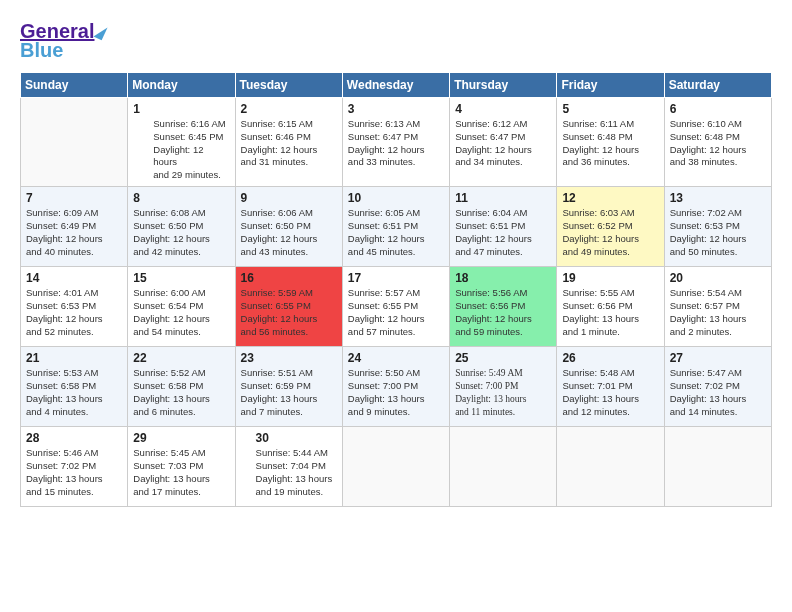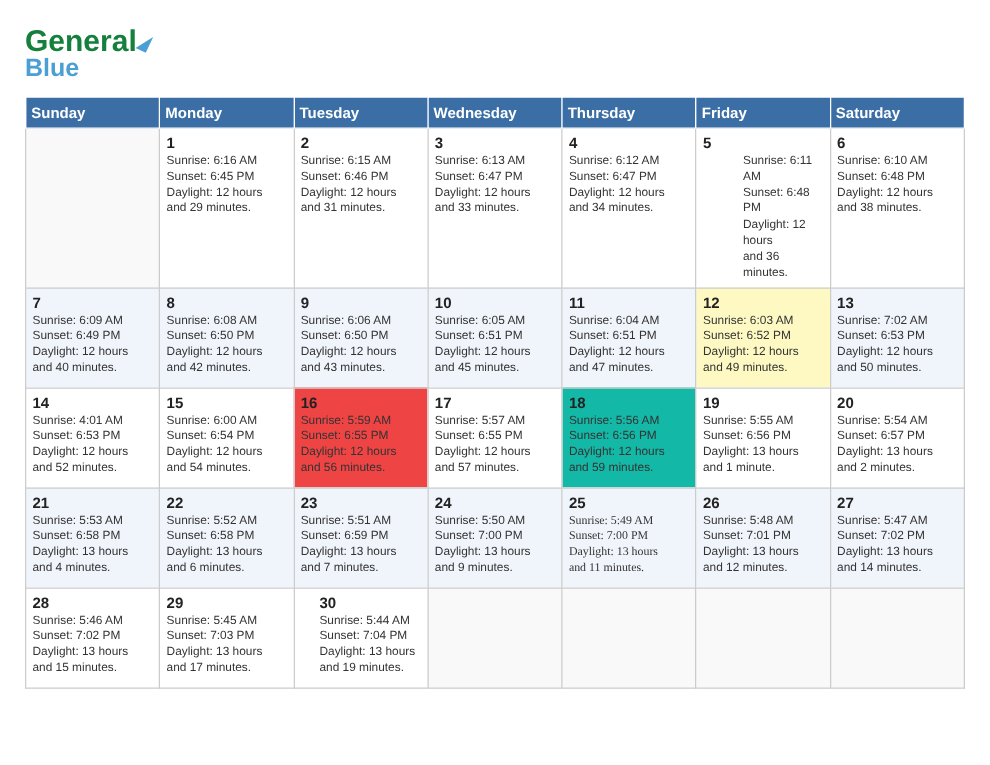--- a/index.html
+++ b/index.html
@@ -82,21 +82,21 @@
     tr:nth-child(even) td { background: #f5f8fc; }
     th { background: #3a6ea5 !important; }
   </style>
 </head>
 <body>
 
 <div class="page">
   <div class="header">
     <div class="logo">
       <div class="logo-row">
-        <span style="font-size:24px;font-weight:bold;color:#15803d;">General</span>
+        <span style="font-size:20px;font-weight:bold;color:#4c1d95;text-decoration:underline;">General</span>
         <span style="display:inline-block;margin-left:2px;width:0;height:0;border-left:9px solid transparent;border-right:0px solid transparent;border-bottom:14px solid #4a9fd4;transform:rotate(25deg);vertical-align:middle;"></span>
       </div>
       <span style="font-size:20px;font-weight:bold;color:#4a9fd4;margin-top:-4px;">Blue</span>
     </div>
     <div class="title-block">
       <div class="month-title"></div>
       <div class="location"></div>
     </div>
   </div>
 
@@ -110,21 +110,21 @@
           <th>Thursday</th>
           <th>Friday</th>
           <th>Saturday</th>
         </tr>
     </thead>
     <tbody id="calendar-body">
     <tr>
           <td class="empty-cell" style="background: rgb(249, 249, 249);"></td>
           <td style="background: rgb(255, 255, 255);">
             <span class="day-num">1</span>
-            <div class="day-info" style="white-space: pre-line;">Sunrise: 6:16 AM
+            <div class="day-info" style="white-space: pre-line; margin-left: 20px;">Sunrise: 6:16 AM
 Sunset: 6:45 PM
 Daylight: 12 hours
 and 29 minutes.</div>
           </td>
           <td style="background: rgb(255, 255, 255);">
             <span class="day-num">2</span>
             <div class="day-info" style="white-space: pre-line;">Sunrise: 6:15 AM
 Sunset: 6:46 PM
 Daylight: 12 hours
 and 31 minutes.</div>
@@ -138,21 +138,21 @@
           </td>
           <td style="background: rgb(255, 255, 255);">
             <span class="day-num">4</span>
             <div class="day-info" style="white-space: pre-line;">Sunrise: 6:12 AM
 Sunset: 6:47 PM
 Daylight: 12 hours
 and 34 minutes.</div>
           </td>
           <td style="background: rgb(255, 255, 255);">
             <span class="day-num">5</span>
-            <div class="day-info" style="white-space: pre-line; margin-left: 32px;">Sunrise: 6:11 AM
+            <div class="day-info" style="white-space: pre-line;">Sunrise: 6:11 AM
 Sunset: 6:48 PM
 Daylight: 12 hours
 and 36 minutes.</div>
           </td>
           <td style="background: rgb(255, 255, 255);">
             <span class="day-num">6</span>
             <div class="day-info" style="white-space: pre-line;">Sunrise: 6:10 AM
 Sunset: 6:48 PM
 Daylight: 12 hours
 and 38 minutes.</div>
@@ -231,21 +231,21 @@
 Daylight: 12 hours
 and 56 minutes.</div>
           </td>
           <td style="background: rgb(255, 255, 255);">
             <span class="day-num">17</span>
             <div class="day-info" style="white-space: pre-line;">Sunrise: 5:57 AM
 Sunset: 6:55 PM
 Daylight: 12 hours
 and 57 minutes.</div>
           </td>
-          <td style="background: #14b8a6;">
+          <td style="background: #86efac;">
             <span class="day-num">18</span>
             <div class="day-info" style="white-space: pre-line;">Sunrise: 5:56 AM
 Sunset: 6:56 PM
 Daylight: 12 hours
 and 59 minutes.</div>
           </td>
           <td style="background: rgb(255, 255, 255);">
             <span class="day-num">19</span>
             <div class="day-info" style="white-space: pre-line;">Sunrise: 5:55 AM
 Sunset: 6:56 PM

